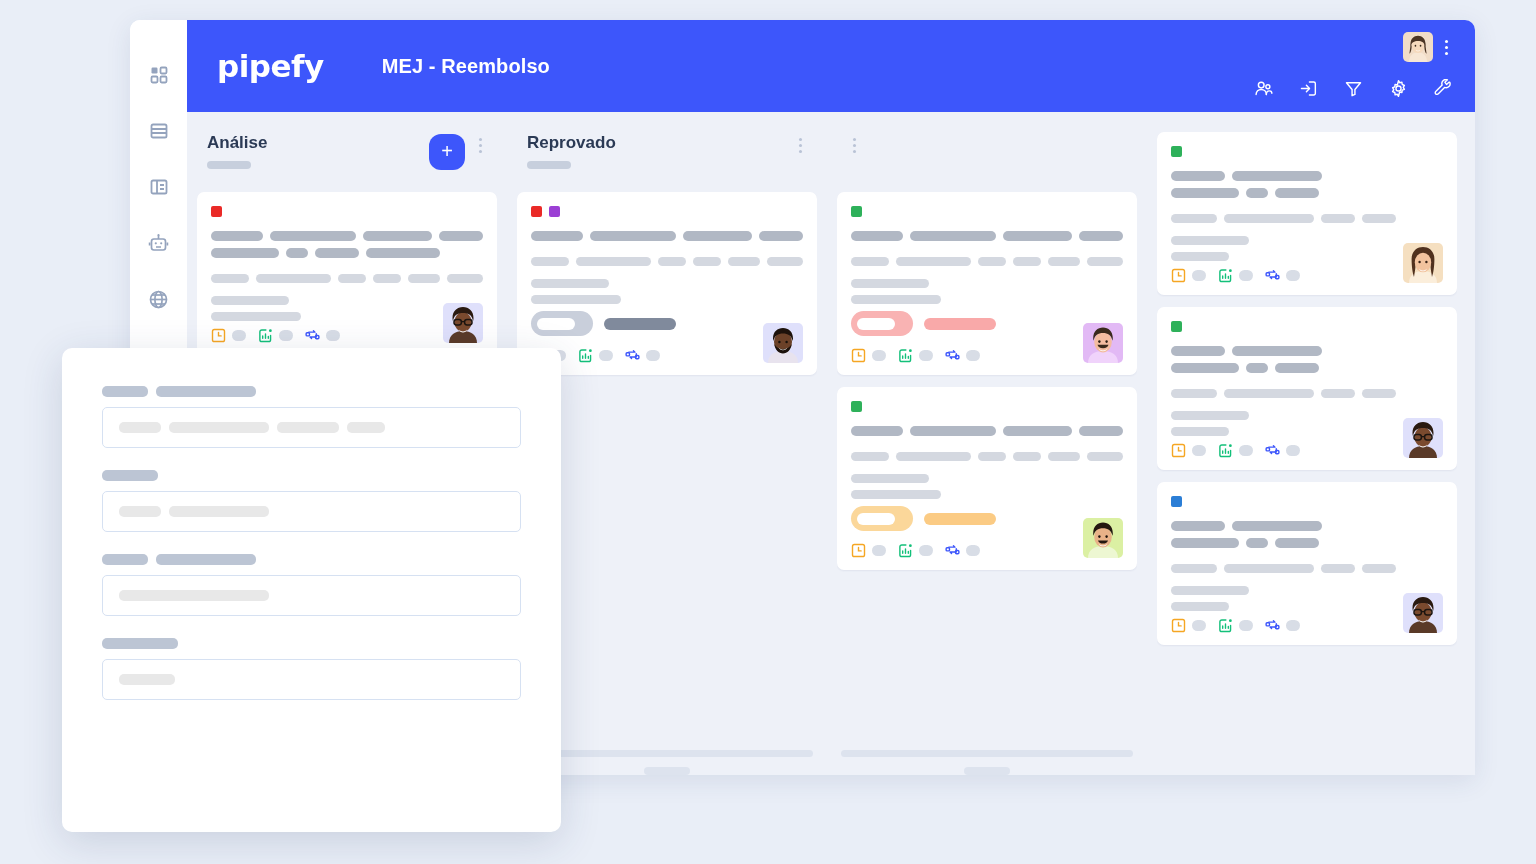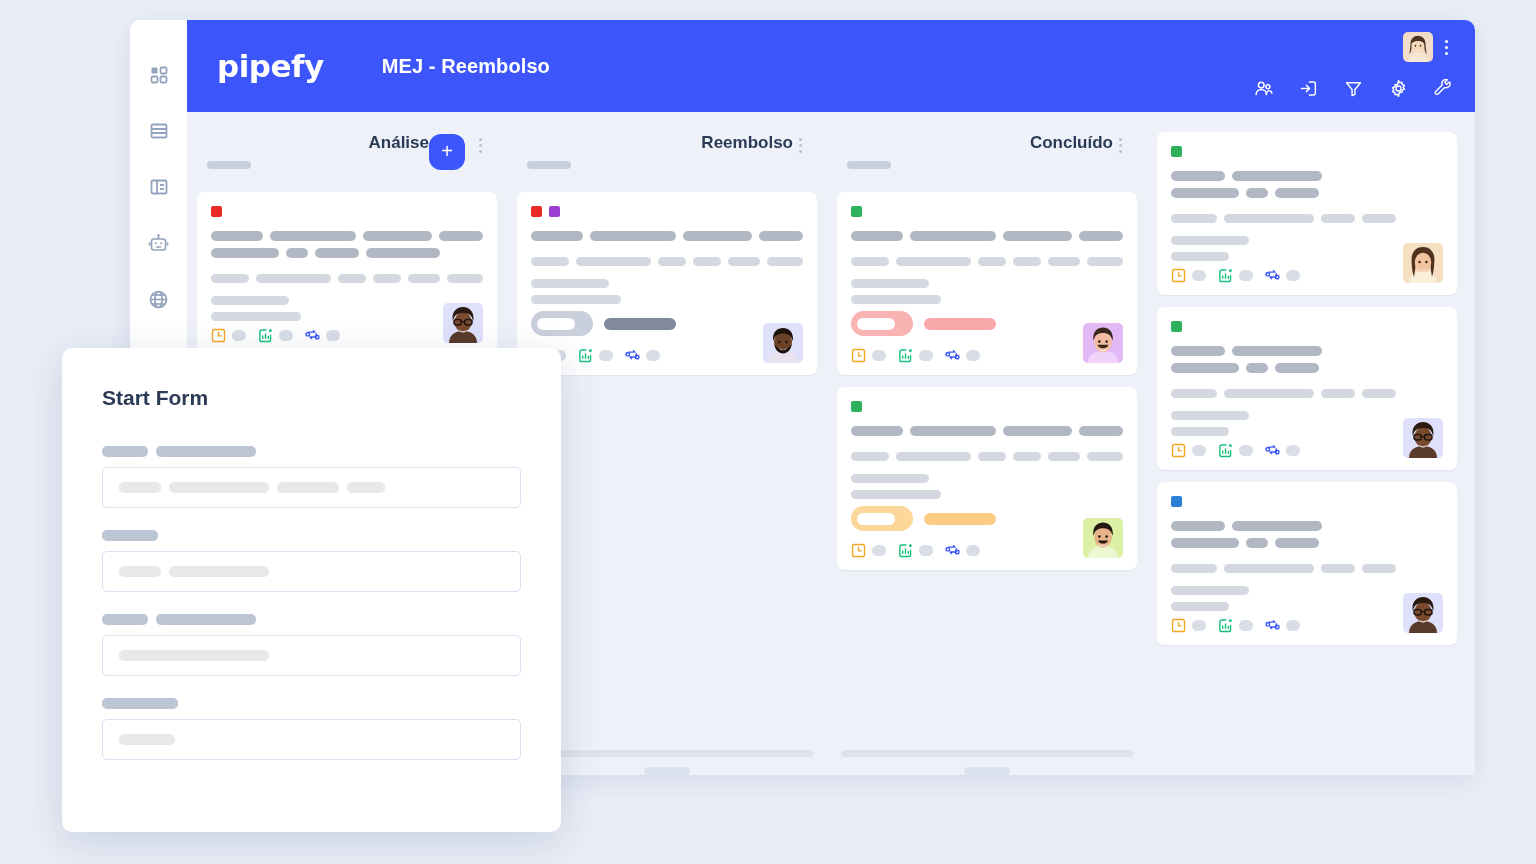--- a/index.html
+++ b/index.html
@@ -121,21 +121,21 @@
     padding: 0 10px;
     display: flex; flex-direction: column;
     min-height: 0;
   }
   .col-head {
     padding: 6px 10px 0 10px;
     display: flex; align-items: flex-start;
     position: relative;
     height: 60px;
   }
-  .col-title-block { flex: 1; text-align: right; }
+  .col-title-block { flex: 1; }
   .col-title {
     font-size: 17px;
     font-weight: 700;
     color: #2b3a55;
     line-height: 1.1;
     white-space: nowrap;
   }
   .col-sub {
     margin-top: 8px;
     width: 44px; height: 8px;
@@ -475,21 +475,21 @@
               </span>
             </div>
           </div>
           <div class="col-footer">
             <div class="foot-bar-wide"></div>
           </div>
         </div>
         <div class="column">
           <div class="col-head">
       <div class="col-title-block">
-        <div class="col-title">Reembolso</div>
+        <div class="col-title">Reprovado</div>
         <div class="col-sub"></div>
       </div>
             <div class="kebab dark">
       <i></i>
       <i></i>
       <i></i>
     </div>
           </div>
           <div class="col-body">
             <div class="card">
@@ -564,24 +564,20 @@
               </span>
             </div>
           </div>
           <div class="col-footer">
             <div class="foot-bar-wide"></div>
             <div class="foot-bar-small"></div>
           </div>
         </div>
         <div class="column">
           <div class="col-head">
-      <div class="col-title-block">
-        <div class="col-title">Concluído</div>
-        <div class="col-sub"></div>
-      </div>
             <div class="kebab dark">
       <i></i>
       <i></i>
       <i></i>
     </div>
           </div>
           <div class="col-body">
             <div class="card">
               <div class="labels">
                 <span class="label-chip" style="background:#2eb15a"></span>
@@ -926,21 +922,20 @@
             </div>
           </div>
           <div class="col-footer"></div>
         </div>
       </section>
   </div>
 </div>
 
 <div class="modal">
   <div class="modal-body">
-    <div class="modal-title">Start Form</div>
     <div id="form-fields">
         <div class="field">
     <div class="field-label">
             <span class="bar " style="width:46px;"></span>
             <span class="bar " style="width:100px;"></span>
           </div>
           <div class="field-input">
             <span class="bar " style="width:42px;"></span>
             <span class="bar " style="width:100px;"></span>
             <span class="bar " style="width:62px;"></span>

